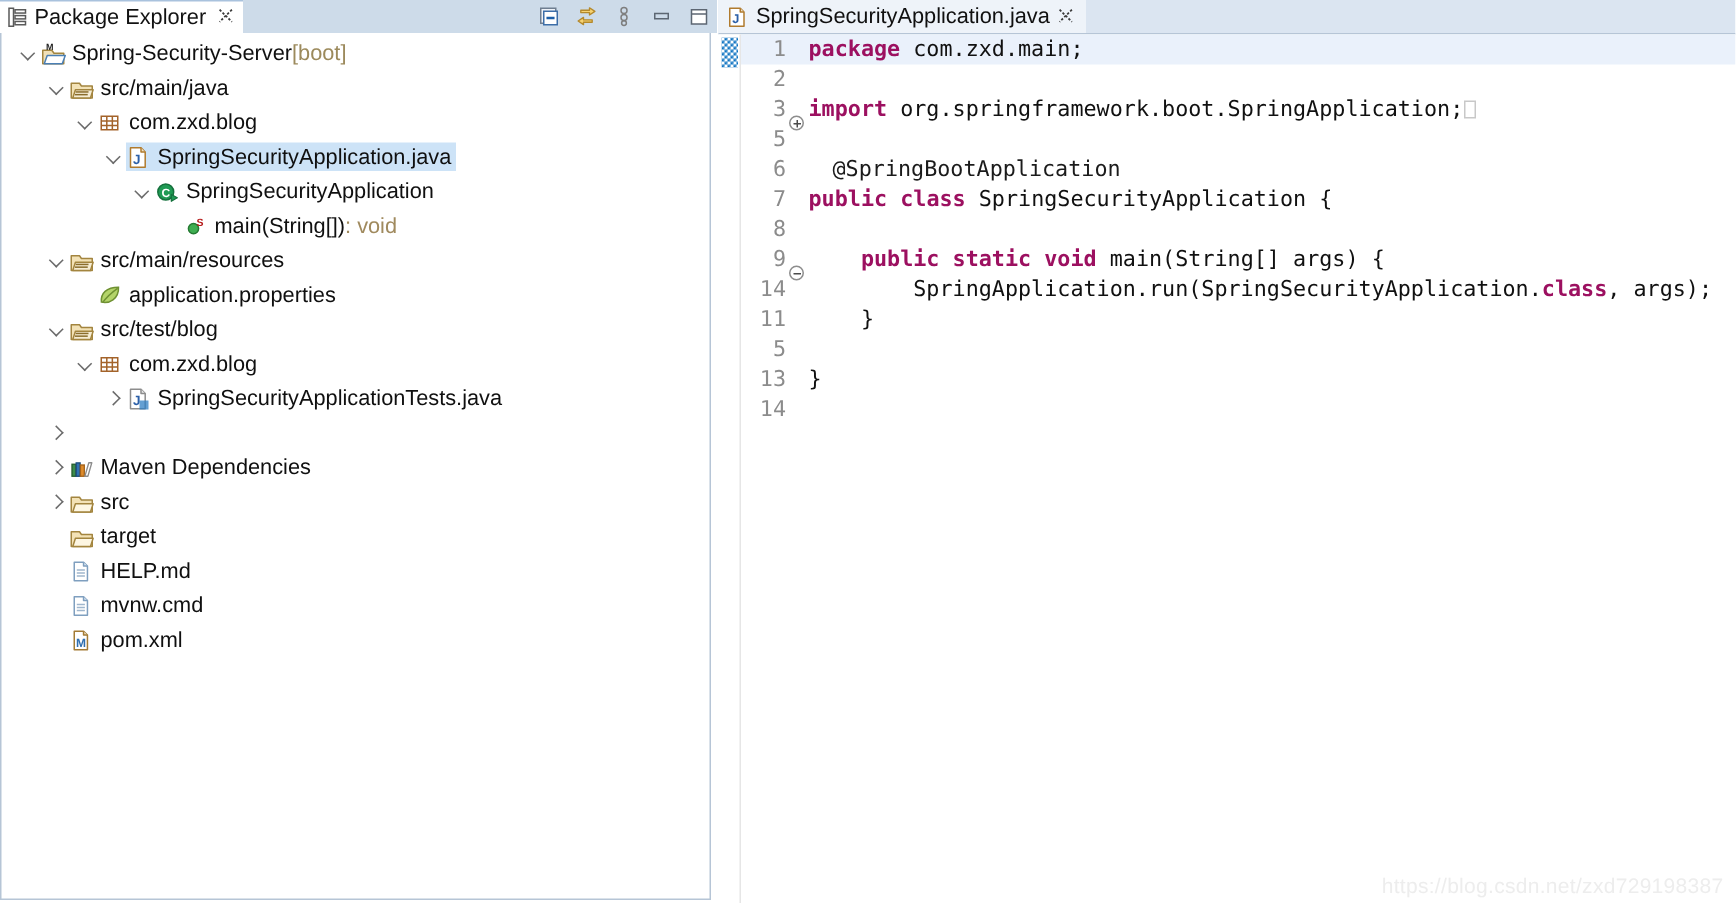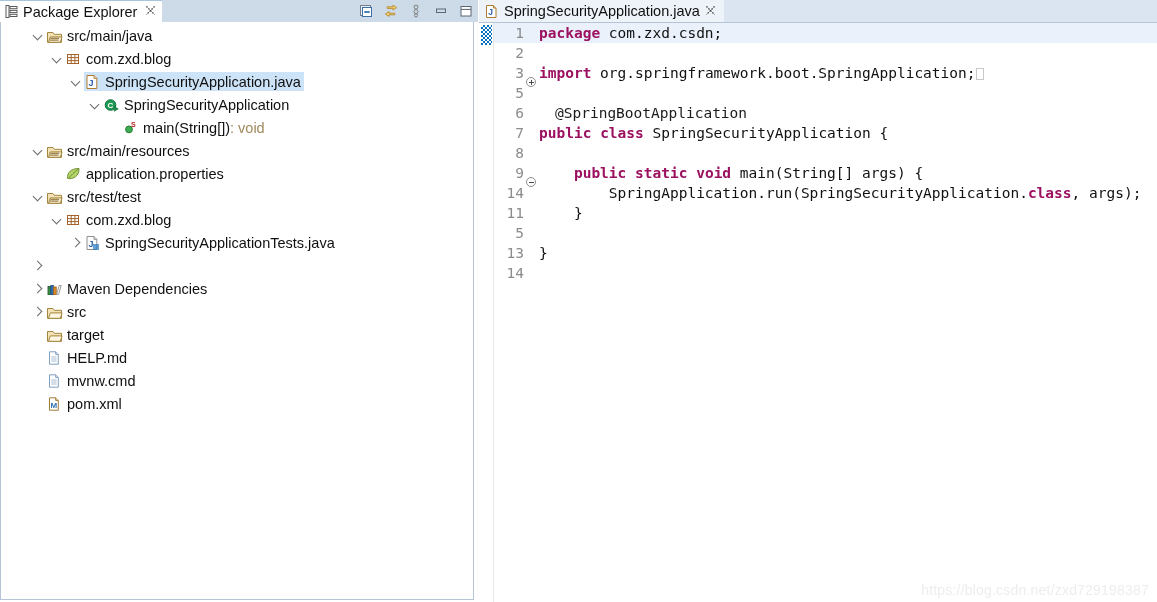--- a/index.html
+++ b/index.html
@@ -328,20 +328,33 @@
             <rect x="3" y="3.5" width="10" height="9.5" fill="#ffffff" stroke="#5c6672" stroke-width="1"></rect>
             <line x1="3" y1="6.4" x2="13" y2="6.4" stroke="#5c6672" stroke-width="1"></line>
           </svg>
         </span>
       </div>
     </div>
 
     <div class="tree-panel">
       <div class="tree" id="tree-root">
           <div class="tree-row">
+            <span style="flex: 0 0 10px;"></span>
+            <span class="twisty open"></span>
+            <span class="row-hl">
+              <span class="ticon"><svg width="17" height="16" viewBox="0 0 17 16">
+                  <path d="M1.5 5.5 h6 l1.5 2 h6.5 v7 h-14 z" fill="#f0e0b8" stroke="#a3853f" stroke-width="1" stroke-linejoin="round"></path>
+                  <path d="M2.5 14.5 l2-5.5 h12 l-2 5.5 z" fill="#ffffff" stroke="#4a7fb5" stroke-width="1" stroke-linejoin="round"></path>
+                  <text x="3.6" y="5" font-family="Liberation Sans, sans-serif" font-size="6" font-weight="bold" fill="#1f1f1f">M</text>
+                </svg></span>
+              <span class="tlabel">Spring-Security-Server</span>
+              <span class="tsuffix"> [boot]</span>
+            </span>
+          </div>
+          <div class="tree-row">
             <span style="flex: 0 0 29px;"></span>
             <span class="twisty open"></span>
             <span class="row-hl">
               <span class="ticon"><svg width="17" height="16" viewBox="0 0 17 16">
                   <path d="M1.5 4.5 h5.5 l1.3 1.8 h7.2 v8 h-14 z" fill="#f3e2b6" stroke="#a3853f" stroke-width="1" stroke-linejoin="round"></path>
                   <path d="M2.5 14.3 l1.8-5.4 h11.8 l-1.8 5.4 z" fill="#f6edd4" stroke="#a3853f" stroke-width="1" stroke-linejoin="round"></path>
                   <rect x="4.5" y="9.8" width="8.5" height="1" fill="#8a6d2c"></rect>
                   <rect x="4" y="11.6" width="8.5" height="1" fill="#8a6d2c"></rect>
                 </svg></span>
               <span class="tlabel">src/main/java</span>
@@ -424,21 +437,21 @@
           <div class="tree-row">
             <span style="flex: 0 0 29px;"></span>
             <span class="twisty open"></span>
             <span class="row-hl">
               <span class="ticon"><svg width="17" height="16" viewBox="0 0 17 16">
                   <path d="M1.5 4.5 h5.5 l1.3 1.8 h7.2 v8 h-14 z" fill="#f3e2b6" stroke="#a3853f" stroke-width="1" stroke-linejoin="round"></path>
                   <path d="M2.5 14.3 l1.8-5.4 h11.8 l-1.8 5.4 z" fill="#f6edd4" stroke="#a3853f" stroke-width="1" stroke-linejoin="round"></path>
                   <rect x="4.5" y="9.8" width="8.5" height="1" fill="#8a6d2c"></rect>
                   <rect x="4" y="11.6" width="8.5" height="1" fill="#8a6d2c"></rect>
                 </svg></span>
-              <span class="tlabel">src/test/test</span>
+              <span class="tlabel">src/test/blog</span>
             </span>
           </div>
           <div class="tree-row">
             <span style="flex: 0 0 48px;"></span>
             <span class="twisty open"></span>
             <span class="row-hl">
               <span class="ticon"><svg width="17" height="16" viewBox="0 0 17 16">
                   <rect x="2.5" y="3.5" width="11" height="9" fill="#ffffff" stroke="#a3632a" stroke-width="1"></rect>
                   <line x1="2.5" y1="6.6" x2="13.5" y2="6.6" stroke="#a3632a" stroke-width="1"></line>
                   <line x1="2.5" y1="9.6" x2="13.5" y2="9.6" stroke="#a3632a" stroke-width="1"></line>
@@ -569,21 +582,21 @@
           </svg>
         </span>
       </div>
     </div>
 
     <div class="ed-body">
       <div class="ann-ruler">
         <div class="ann-mark"></div>
       </div>
       <div class="code-area" id="code-root">
-          <div class="code-line hl"><span class="gutter">1</span><span class="fold"></span><span class="code-text"><span class="kw">package</span><span> com.zxd.csdn;</span></span></div>
+          <div class="code-line hl"><span class="gutter">1</span><span class="fold"></span><span class="code-text"><span class="kw">package</span><span> com.zxd.main;</span></span></div>
           <div class="code-line"><span class="gutter">2</span><span class="fold"></span><span class="code-text"></span></div>
           <div class="code-line"><span class="gutter">3</span><span class="fold"><span class="fm plus"></span></span><span class="code-text"><span class="kw">import</span><span> org.springframework.boot.SpringApplication;</span><span class="ghost"></span></span></div>
           <div class="code-line"><span class="gutter">5</span><span class="fold"></span><span class="code-text"></span></div>
           <div class="code-line"><span class="gutter">6</span><span class="fold"></span><span class="code-text"><span class="anno">@SpringBootApplication</span></span></div>
           <div class="code-line"><span class="gutter">7</span><span class="fold"></span><span class="code-text"><span class="kw">public</span><span> </span><span class="kw">class</span><span> SpringSecurityApplication {</span></span></div>
           <div class="code-line"><span class="gutter">8</span><span class="fold"></span><span class="code-text"></span></div>
           <div class="code-line"><span class="gutter">9</span><span class="fold"><span class="fm"></span></span><span class="code-text"><span>    </span><span class="kw">public</span><span> </span><span class="kw">static</span><span> </span><span class="kw">void</span><span> main(String[] args) {</span></span></div>
           <div class="code-line"><span class="gutter">14</span><span class="fold"></span><span class="code-text"><span>        SpringApplication.run(SpringSecurityApplication.</span><span class="kw">class</span><span>, args);</span></span></div>
           <div class="code-line"><span class="gutter">11</span><span class="fold"></span><span class="code-text"><span>    }</span></span></div>
           <div class="code-line"><span class="gutter">5</span><span class="fold"></span><span class="code-text"></span></div>

